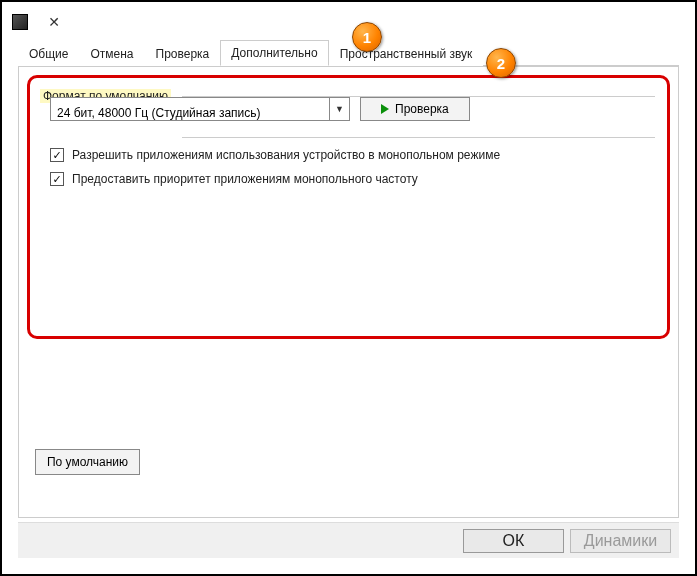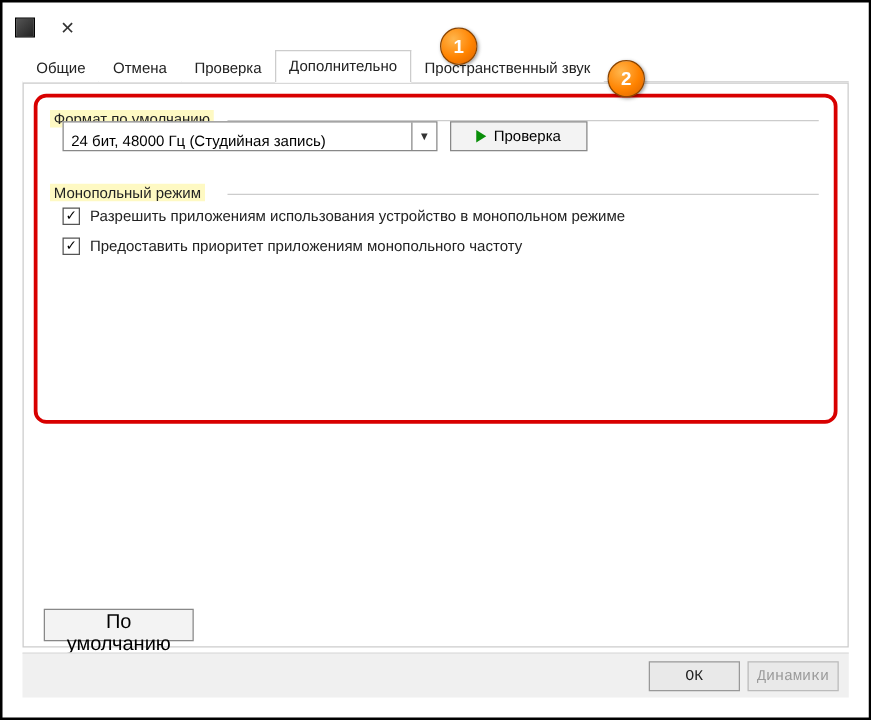--- a/index.html
+++ b/index.html
@@ -76,33 +76,33 @@
   .check-row {
     display: flex; align-items: center; gap: 8px;
     font-size: 12px; color: #222; margin: 10px 0 0 8px;
   }
   .checkbox {
     width: 14px; height: 14px; border: 1px solid #555;
     display: flex; align-items: center; justify-content: center;
     font-size: 11px; color: #000; line-height: 1;
   }
   .defaults-btn {
-    position: absolute; left: 16px; top: 420px;
-    height: 26px; width: 120px; border: 1px solid #888;
-    background: #f3f3f3; font-size: 16px;
+    position: absolute; left: 16px; top: 382px;
+    height: 26px; width: 105px; border: 1px solid #888;
+    background: #f3f3f3; font-size: 12px;
   }
   .footer {
     position: absolute; left: 10px; right: 10px; bottom: 10px;
     height: 36px; background: #f0f0f0; border-top: 1px solid #ddd;
     display: flex; justify-content: flex-end; align-items: center;
     gap: 6px; padding-right: 8px;
   }
   .footer .fbtn {
-    width: 73px; height: 24px; border: 1px solid #999;
-    background: #e9e9e9; font-size: 12px; color: #222; font-family: Liberation Mono, monospace;
+    width: 101px; height: 24px; border: 1px solid #999;
+    background: #e9e9e9; font-size: 16px; color: #222;
   }
   .footer .fbtn.disabled { color: #9a9a9a; border-color: #bbb; }
   .callout {
     position: absolute; width: 30px; height: 30px; border-radius: 50%;
     background: radial-gradient(circle at 35% 30%, #ffb64d 0%, #ff8300 55%, #d96200 100%);
     border: 1px solid #8a4400; color: #fff; font-weight: bold;
     font-size: 15px; display: flex; align-items: center;
     justify-content: center; box-shadow: 1px 1px 3px rgba(0,0,0,0.4);
     z-index: 20;
   }
@@ -142,21 +142,20 @@
               <span class="arrow">▼</span>
             </div>
             <button class="btn">
               <span class="play-icon"></span>
               <span>Проверка</span>
             </button>
           </div>
         </div>
 
         <div class="group" style="margin-top:24px;">
-          <span class="group-title">Монопольный режим</span>
           <div class="group2-sep"></div>
           <div class="check-row">
             <span class="checkbox">✓</span>
             <span>Разрешить приложениям использования устройство в монопольном режиме</span>
           </div>
           <div class="check-row">
             <span class="checkbox">✓</span>
             <span>Предоставить приоритет приложениям монопольного частоту</span>
           </div>
         </div>

